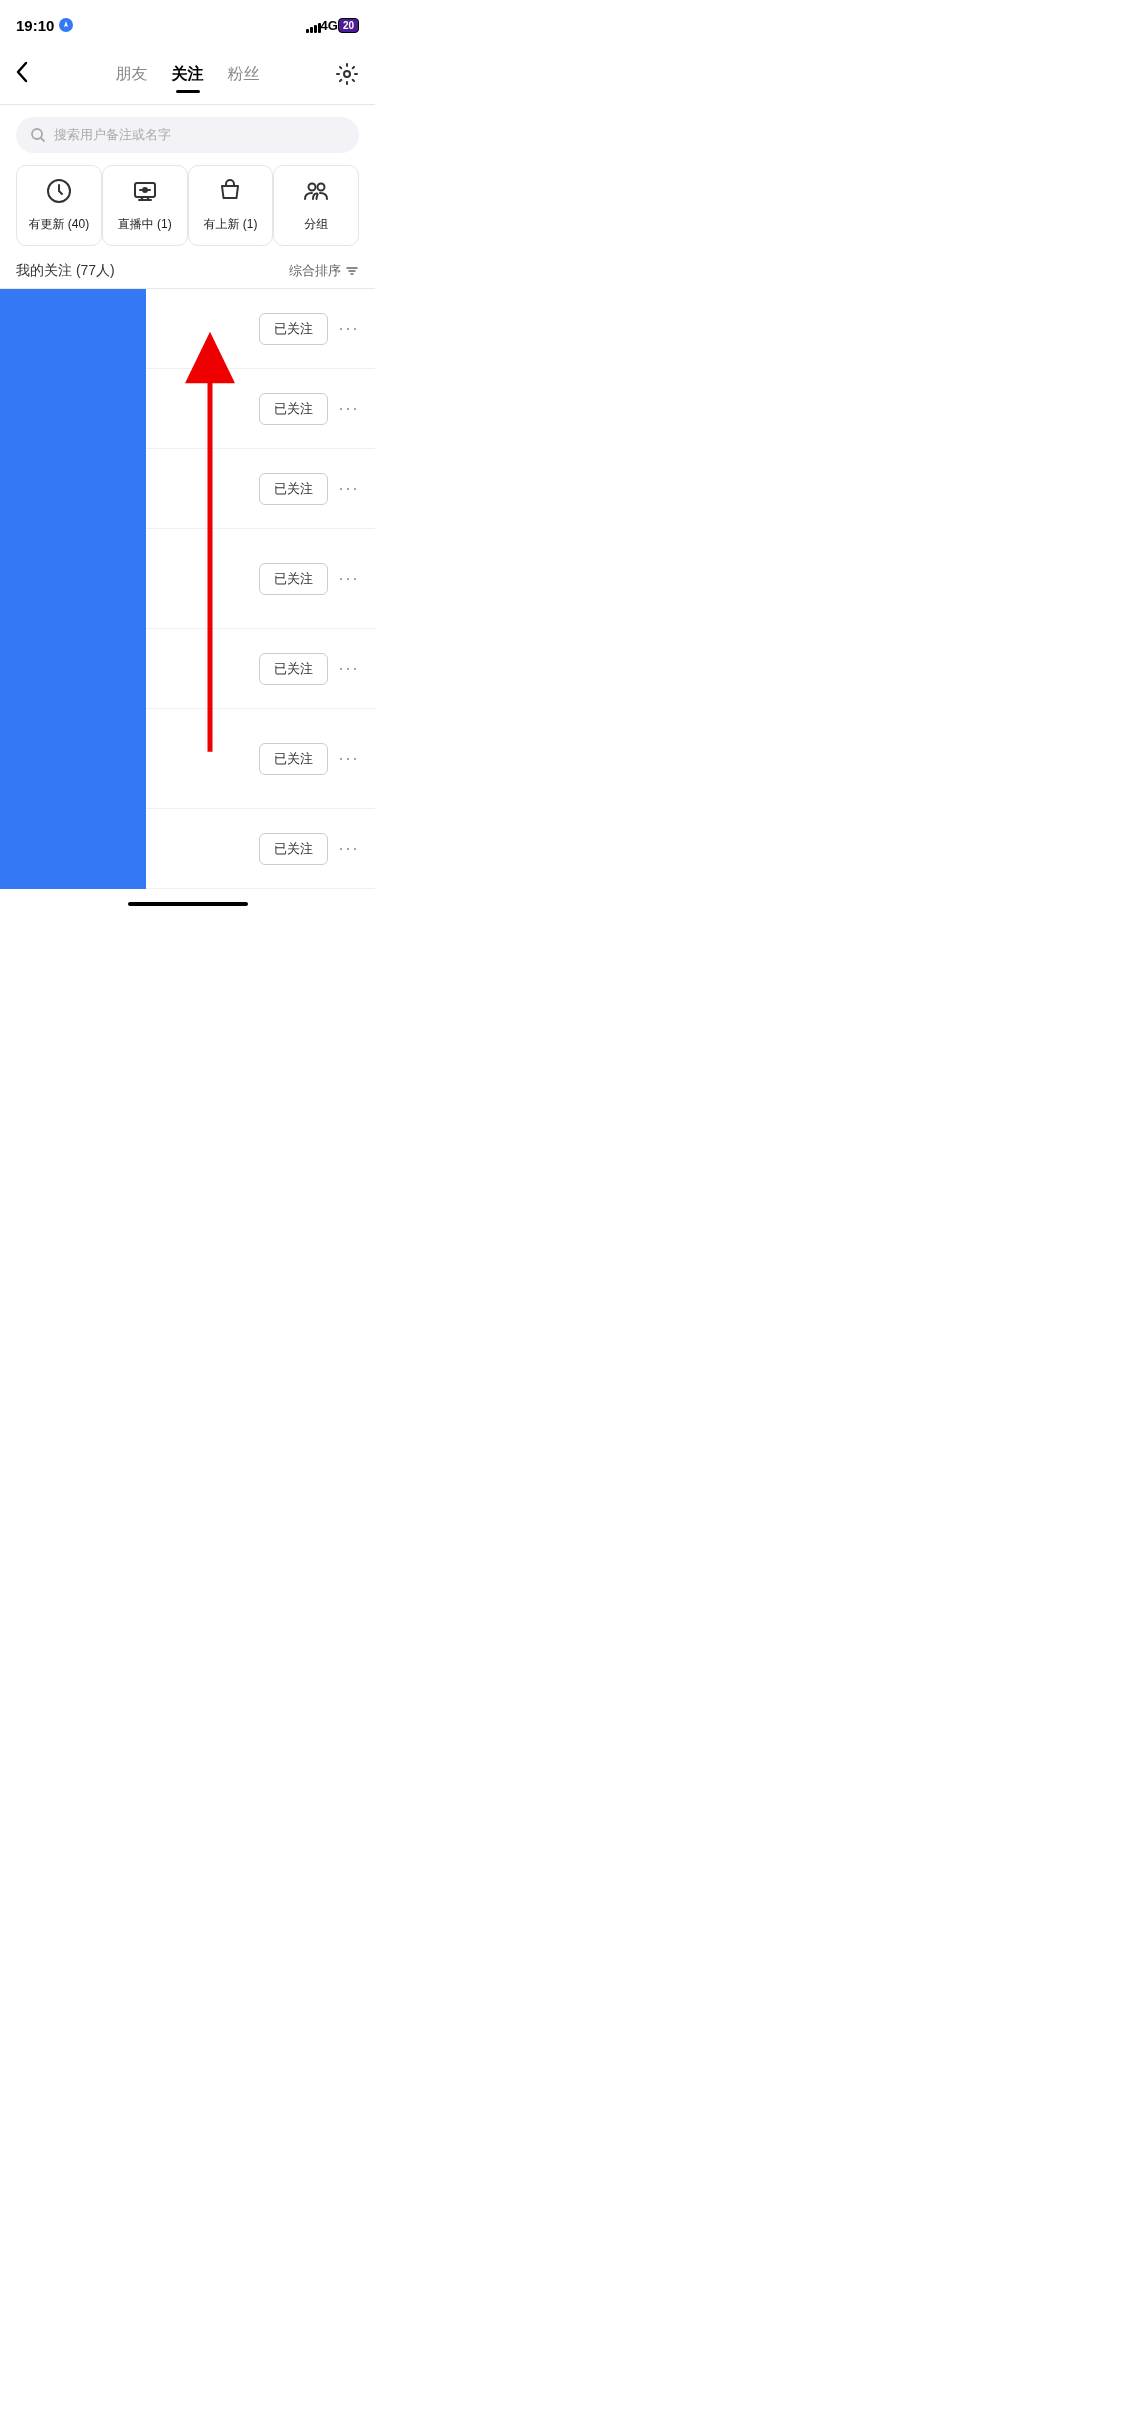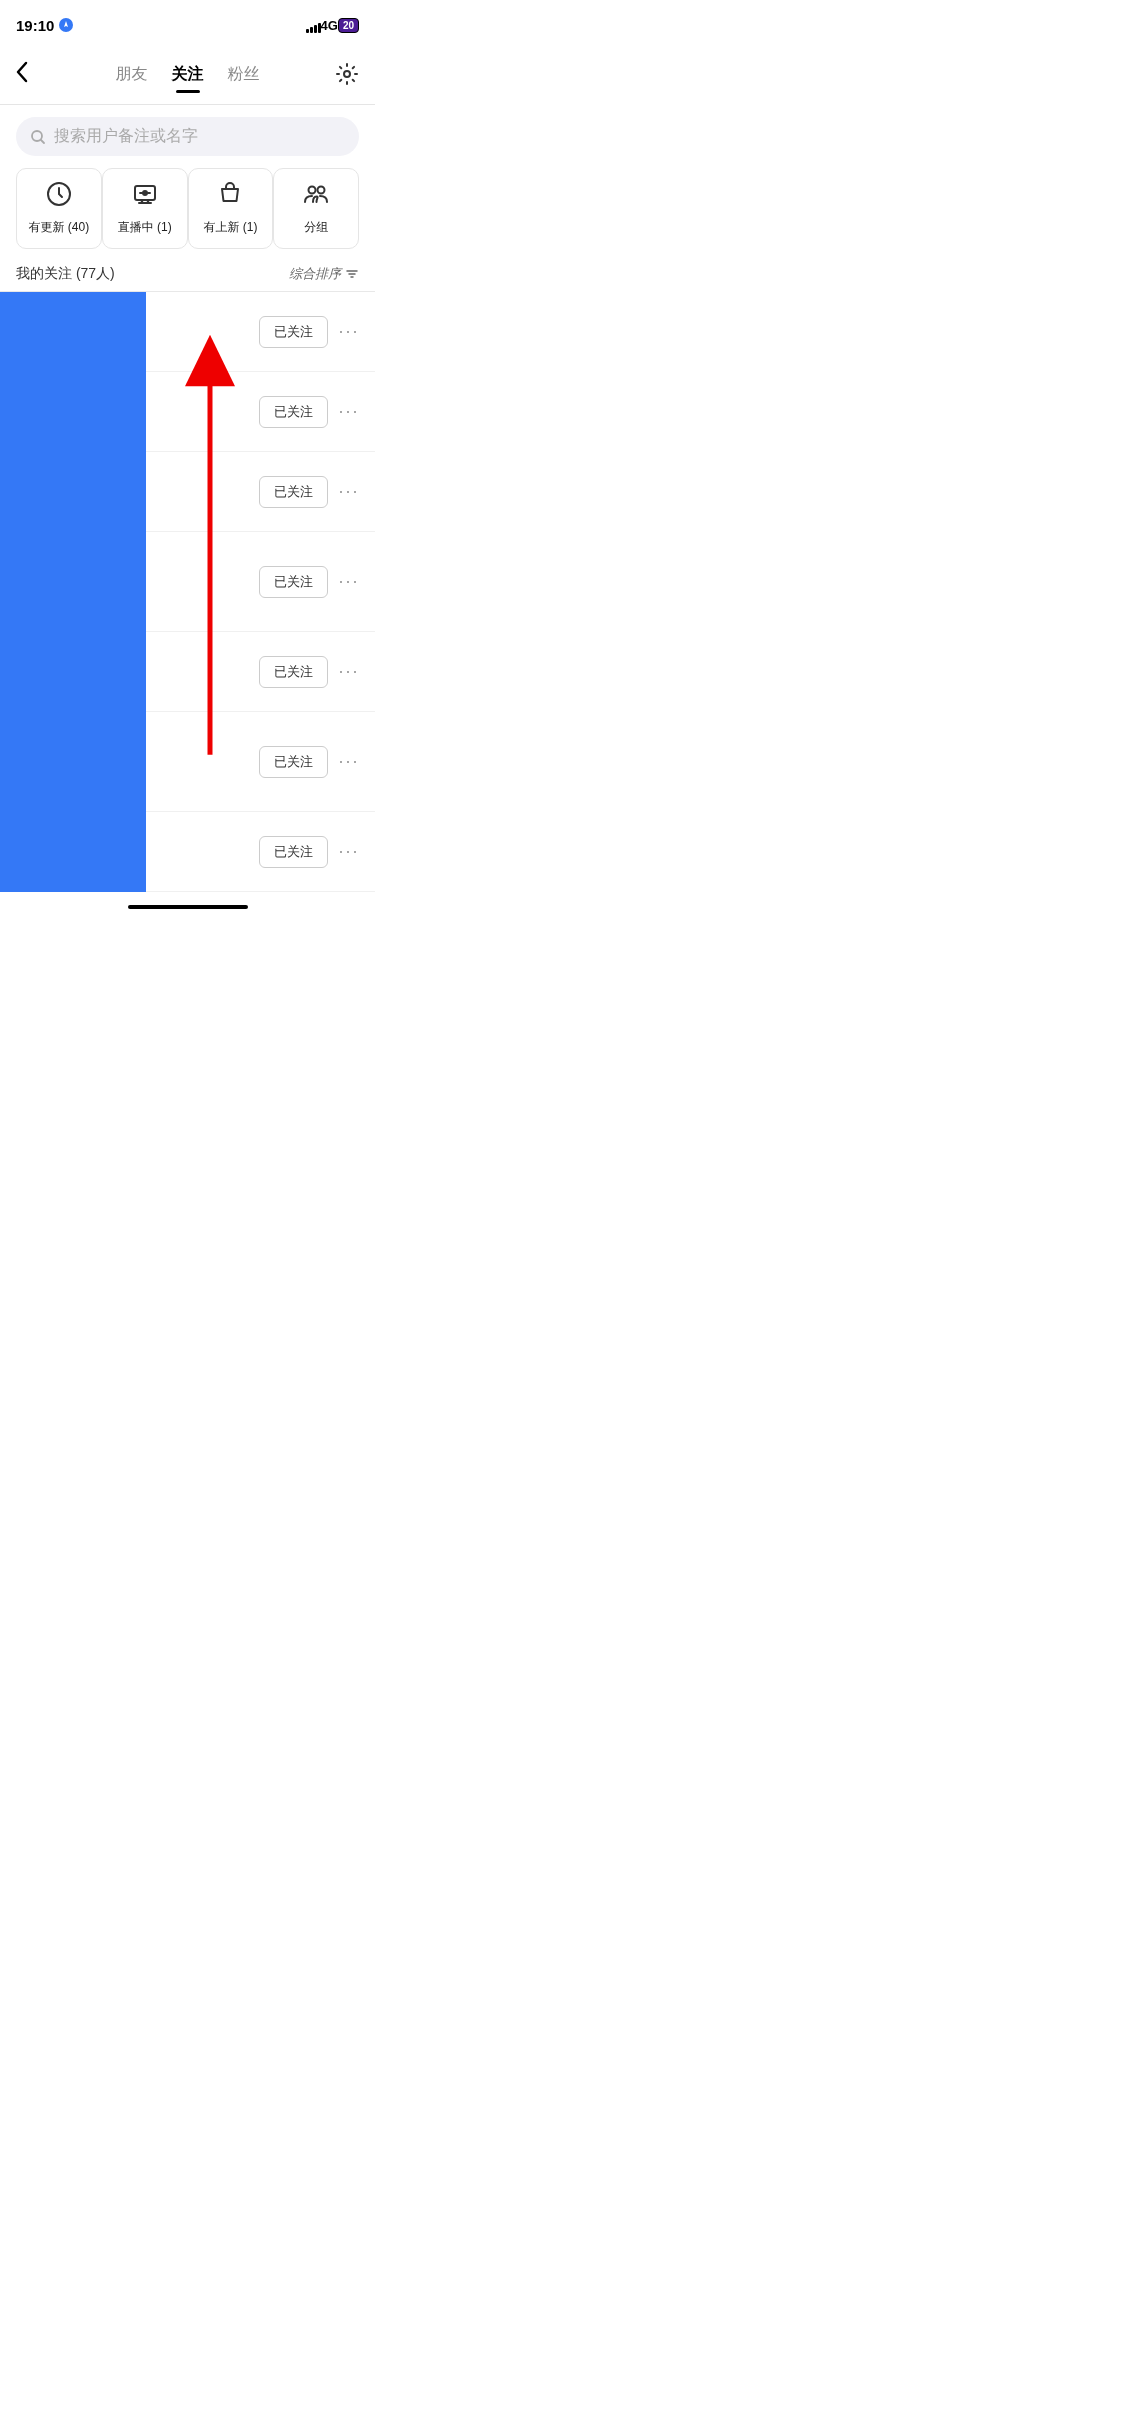--- a/index.html
+++ b/index.html
@@ -137,21 +137,21 @@
       margin: 12px 16px;
       background: #f2f2f7;
       border-radius: 22px;
       display: flex;
       align-items: center;
       padding: 9px 14px;
       gap: 8px;
     }
 
     .search-placeholder {
-      font-size: 16px;
+      font-size: 13px;
       color: #aaa;
     }
 
     
     .category-grid {
       display: flex;
       gap: 0;
       padding: 0 16px 12px;
     }
 
@@ -190,21 +190,20 @@
       color: #333;
       font-weight: 500;
     }
 
     .sort-label {
       font-size: 13px;
       color: #666;
       display: flex;
       align-items: center;
       gap: 4px;
-      font-style: italic;
     }
 
     .divider {
       height: 1px;
       background: #e8e8e8;
       margin: 0 0;
     }
 
     
     .list-area {

